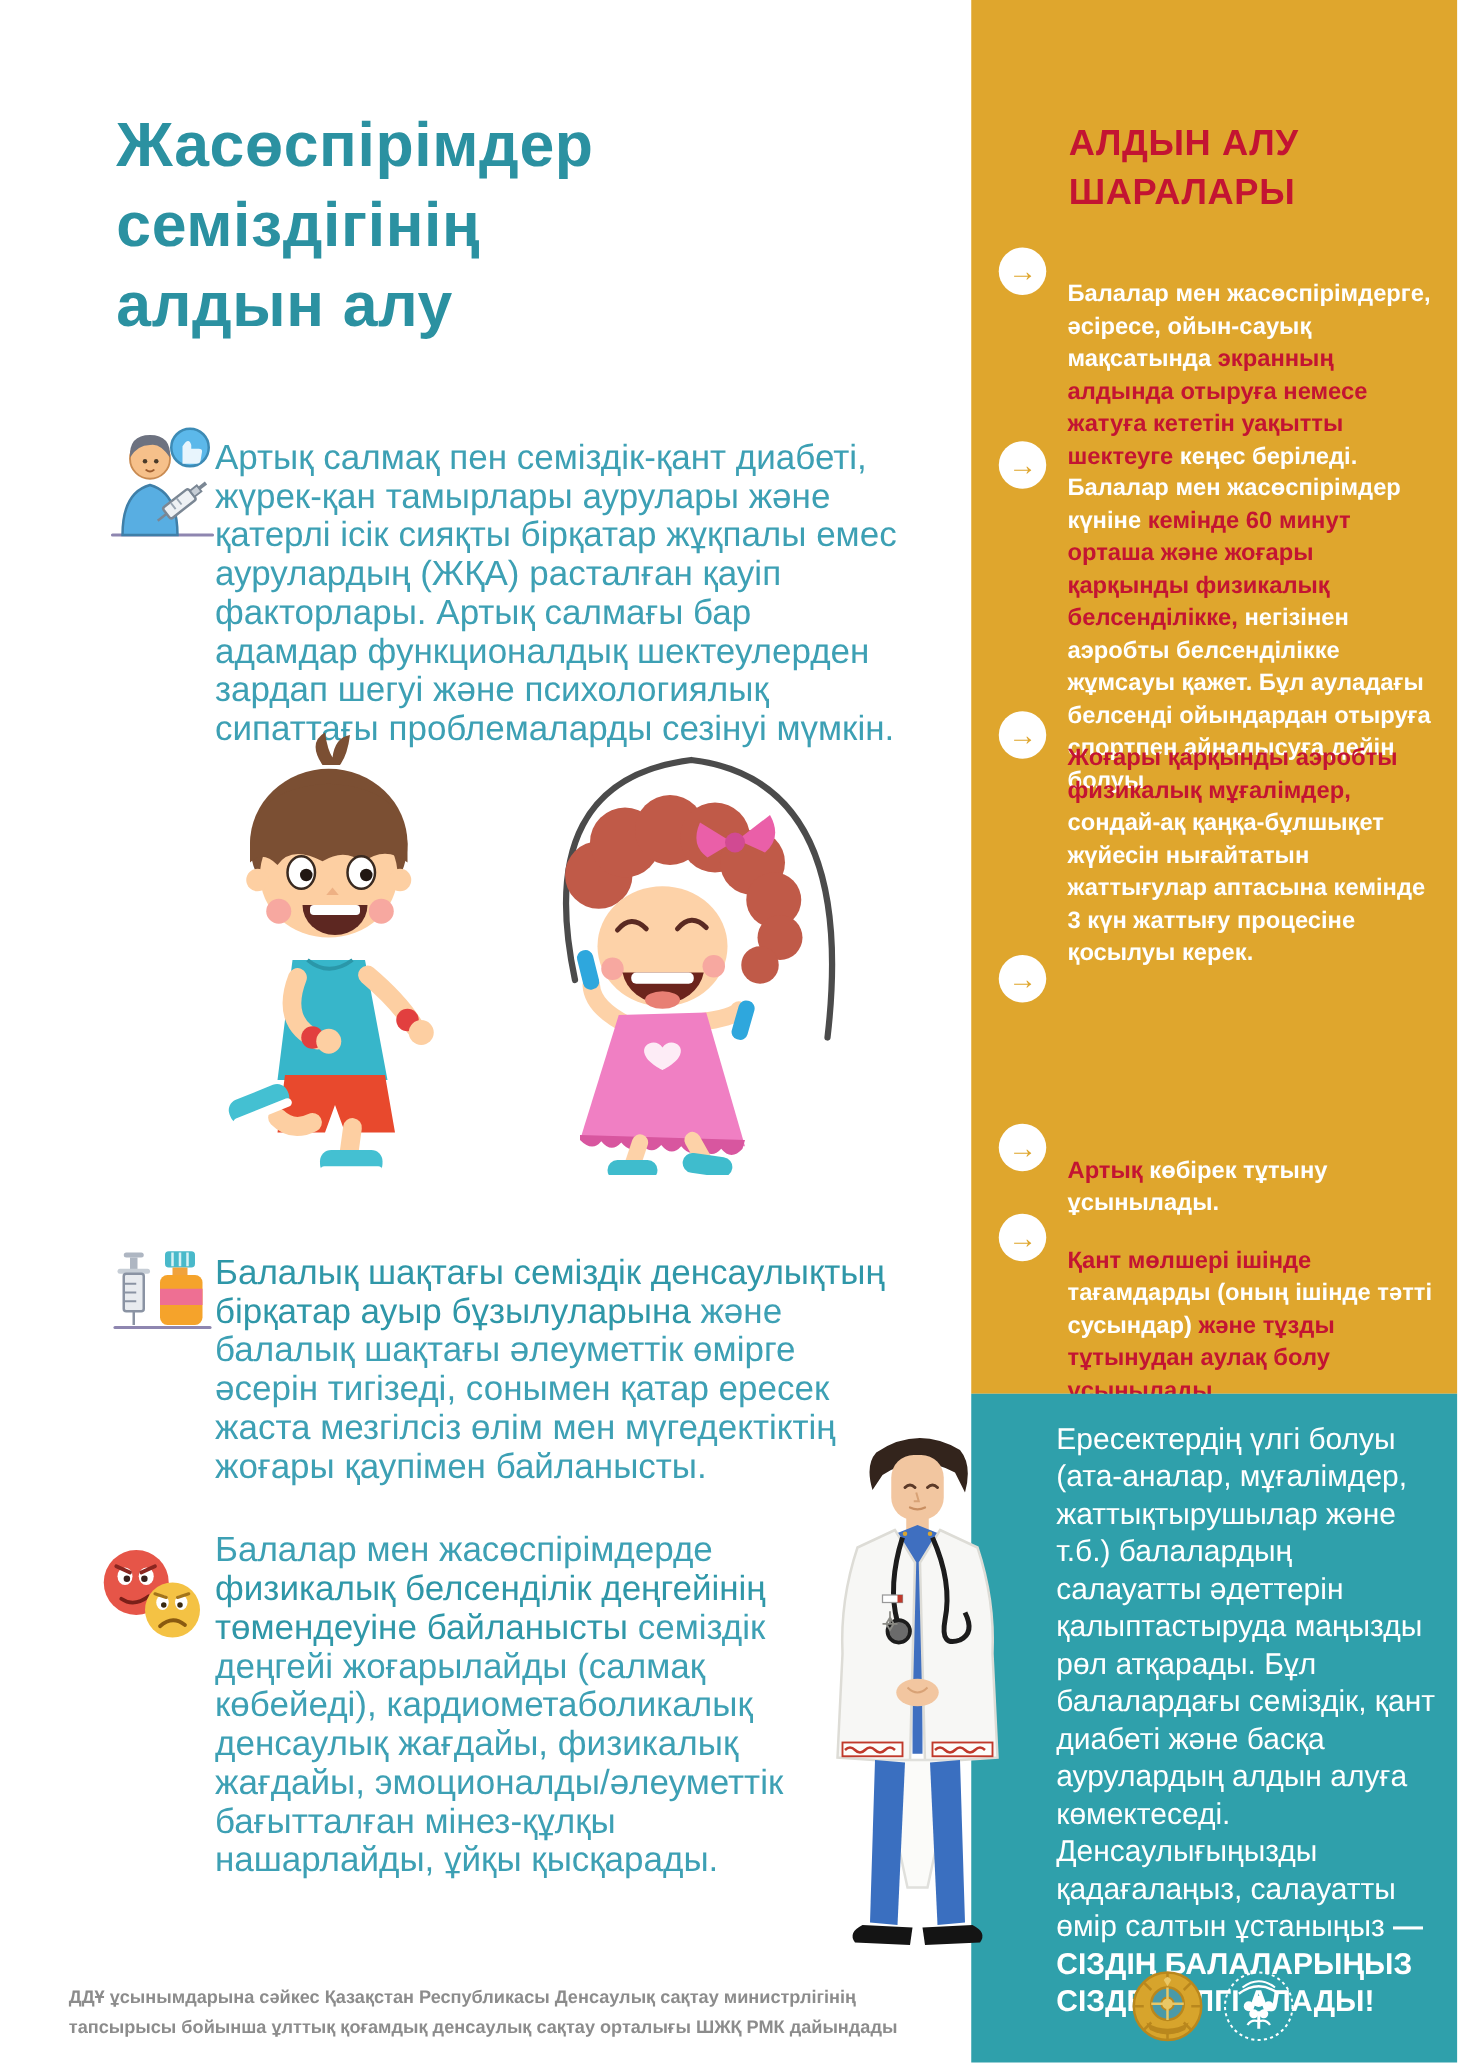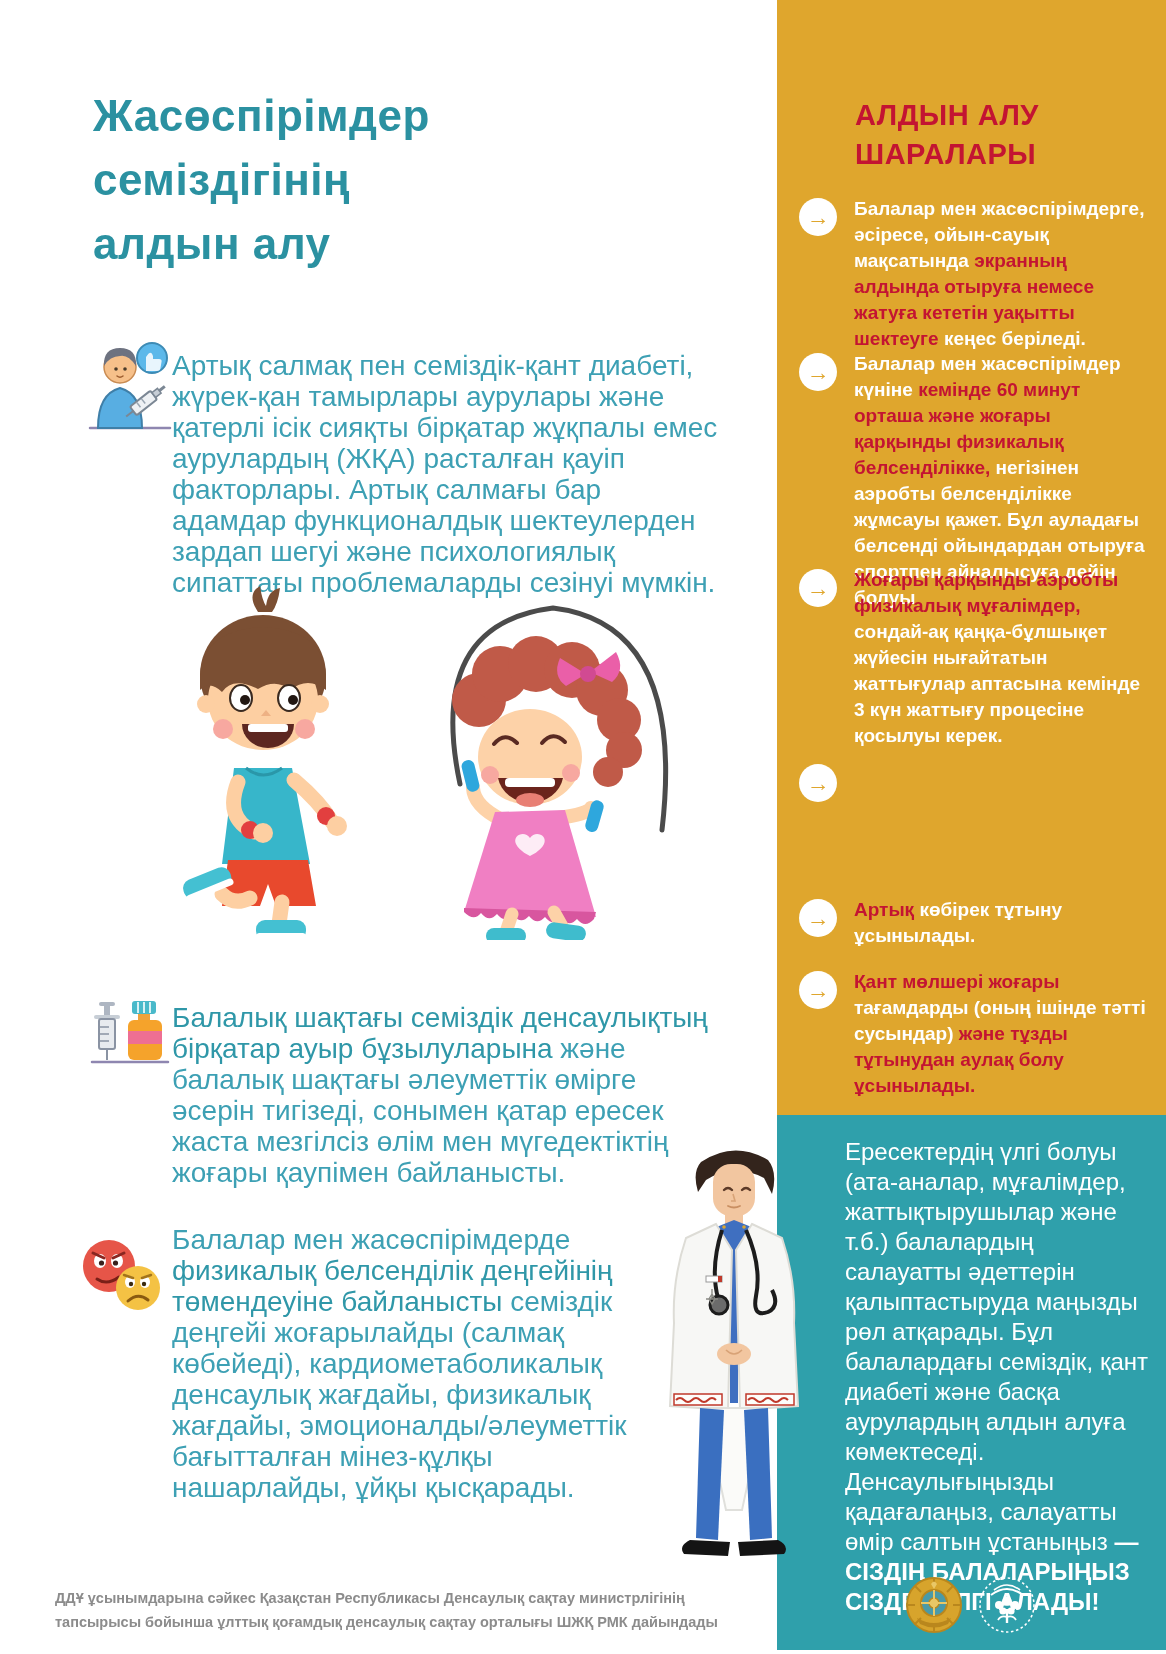--- a/index.html
+++ b/index.html
@@ -10,38 +10,38 @@
     --teal-bg:#2fa0ab;
     --gray:#8c8c8c;
     --white:#ffffff;
   }
   *{margin:0;padding:0;box-sizing:border-box;}
   html,body{background:#ffffff;}
   body{font-family:"Liberation Sans", sans-serif;}
   .poster{position:relative;width:1166px;height:1654px;background:#ffffff;overflow:hidden;}
 
   
-  .title{position:absolute;left:93px;top:84px;font-size:44px;line-height:64px;font-weight:bold;
+  .title{position:absolute;left:93px;top:84px;font-size:50px;line-height:64px;font-weight:bold;
          color:var(--title-teal);white-space:pre-line;letter-spacing:.5px;}
   .para{position:absolute;color:var(--body-teal);font-size:28px;line-height:31px;}
   .para .b{font-weight:normal;color:#2f97a8;}
   .intro-text{left:172px;top:350px;width:548px;}
   .childhood-text{left:172px;top:1002px;width:548px;}
   .activity-text{left:172px;top:1224px;width:462px;}
   .icon-box{position:absolute;}
 
   
   .gold-panel{position:absolute;left:777px;top:0;width:389px;height:1115px;background:var(--gold);}
   .measures-heading{position:absolute;left:78px;top:96px;font-size:29px;line-height:39px;
         font-weight:bold;color:var(--red);white-space:pre-line;letter-spacing:.5px;}
   .measures-list{list-style:none;position:absolute;inset:0;}
   .bullet{position:absolute;left:22px;right:14px;display:flex;gap:17px;}
   .b-icon{flex:0 0 38px;height:38px;border-radius:50%;background:#ffffff;color:var(--gold);
         font-size:23px;font-weight:bold;display:flex;align-items:center;justify-content:center;margin-top:2px;}
-  .b-text{font-size:19px;line-height:26px;font-weight:bold;}
+  .b-text{font-size:19px;line-height:26px;font-weight:bold;margin-top:27px;}
   .seg-white{color:#ffffff;}
   .seg-red{color:var(--red);}
 
   
   .teal-panel{position:absolute;left:777px;top:1115px;width:389px;height:535px;background:var(--teal-bg);}
   .role-text{position:absolute;left:68px;top:22px;width:304px;color:#ffffff;
         font-size:24px;line-height:30px;}
   .role-text .b{font-weight:bold;}
   .logos{position:absolute;left:128px;top:460px;display:flex;gap:14px;align-items:center;}
 
@@ -235,21 +235,21 @@
         </li>
         <li class="bullet" style="top: 762px;">
           <span class="b-icon">→</span>
         </li>
         <li class="bullet" style="top: 897px;">
           <span class="b-icon">→</span>
           <p class="b-text"><span class="seg-red">Артық </span><span class="seg-white">көбірек тұтыну ұсынылады.</span></p>
         </li>
         <li class="bullet" style="top: 969px;">
           <span class="b-icon">→</span>
-          <p class="b-text"><span class="seg-red">Қант мөлшері жоғары </span><span class="seg-white">тағамдарды (оның ішінде тәтті сусындар) </span><span class="seg-red">және тұзды тұтынудан аулақ болу ұсынылады.</span></p>
+          <p class="b-text"><span class="seg-red">Қант мөлшері ішінде </span><span class="seg-white">тағамдарды (оның ішінде тәтті сусындар) </span><span class="seg-red">және тұзды тұтынудан аулақ болу ұсынылады.</span></p>
         </li>
       </ul>
   </div>
 
   <div class="teal-panel">
     <p class="role-text"><span>Ересектердің үлгі болуы (ата-аналар, мұғалімдер, жаттықтырушылар және т.б.) балалардың салауатты әдеттерін қалыптастыруда маңызды рөл атқарады. Бұл балалардағы семіздік, қант диабеті және басқа аурулардың алдын алуға көмектеседі. Денсаулығыңызды қадағалаңыз, салауатты өмір салтын ұстаныңыз </span><span class="b">— СІЗДІҢ БАЛАЛАРЫҢЫЗ СІЗДЕН ҮЛГІ АЛАДЫ!</span></p>
     <div class="logos">
 
       <span>
         <svg width="58" height="58" viewBox="0 0 58 58">

